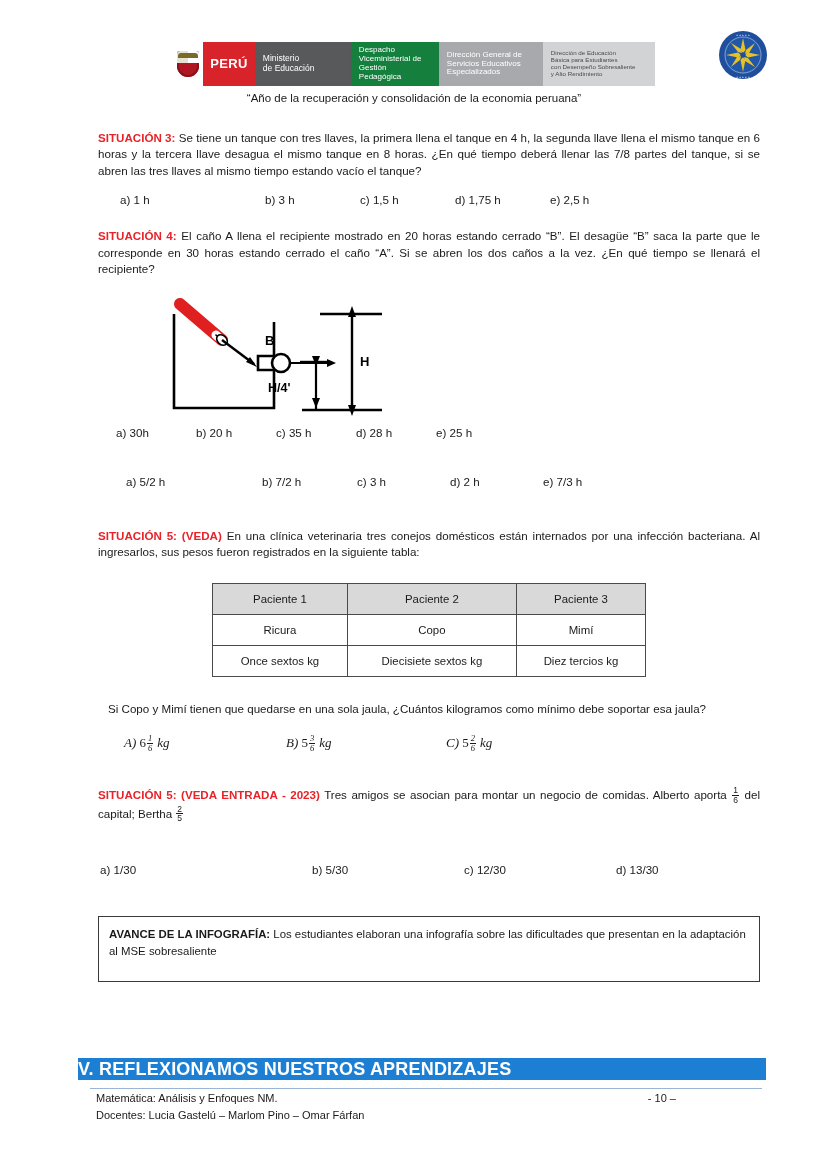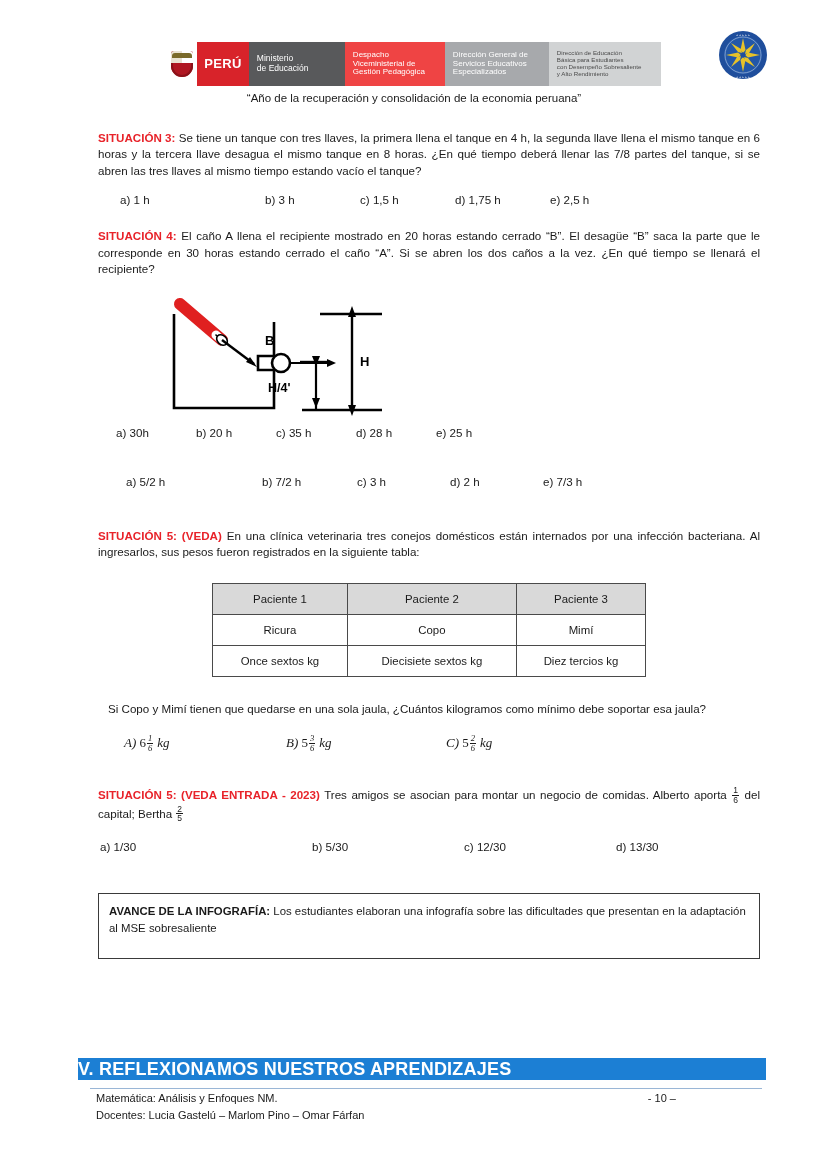--- a/index.html
+++ b/index.html
@@ -91,23 +91,23 @@
     font-weight: bold;
     letter-spacing: 0.4px;
     padding: 4px 7px;
   }
   .seg.minedu {
     background: #58595b;
     font-size: 8.5px;
     width: 96px;
   }
   .seg.despacho {
-    background: #ef4444;
+    background: #15803d;
     font-size: 8px;
-    width: 100px;
+    width: 88px;
   }
   .seg.direccion {
     background: #a7a9ac;
     font-size: 8px;
     width: 104px;
   }
   .seg.basica {
     background: #d1d3d4;
     font-size: 6.2px;
     width: 112px;
@@ -460,21 +460,21 @@
 
     <div class="sit-block" style="margin-top:34px;">
       <p class="para just"><span class="sit-label">SITUACIÓN 5: (VEDA ENTRADA - 2023)</span><span> Tres amigos se asocian para montar un negocio de comidas. Alberto aporta </span><span class="frac">
             <span class="num">1</span>
             <span class="den">6</span>
           </span><span> del capital; Bertha </span><span class="frac">
             <span class="num">2</span>
             <span class="den">5</span>
           </span></p>
 
-      <div class="options" style="padding-left:2px;margin-top:16px;">
+      <div class="options" style="padding-left:2px;margin-top:39px;">
         <span class="opt" style="width:212px;">a) 1/30</span>
         <span class="opt" style="width:152px;">b) 5/30</span>
         <span class="opt" style="width:152px;">c) 12/30</span>
         <span class="opt">d) 13/30</span>
       </div>
     </div>
 
     <div class="infobox">
       <b>AVANCE DE LA INFOGRAFÍA:</b><span> Los estudiantes elaboran una infografía sobre las dificultades que presentan en la adaptación al MSE sobresaliente</span>
     </div>

